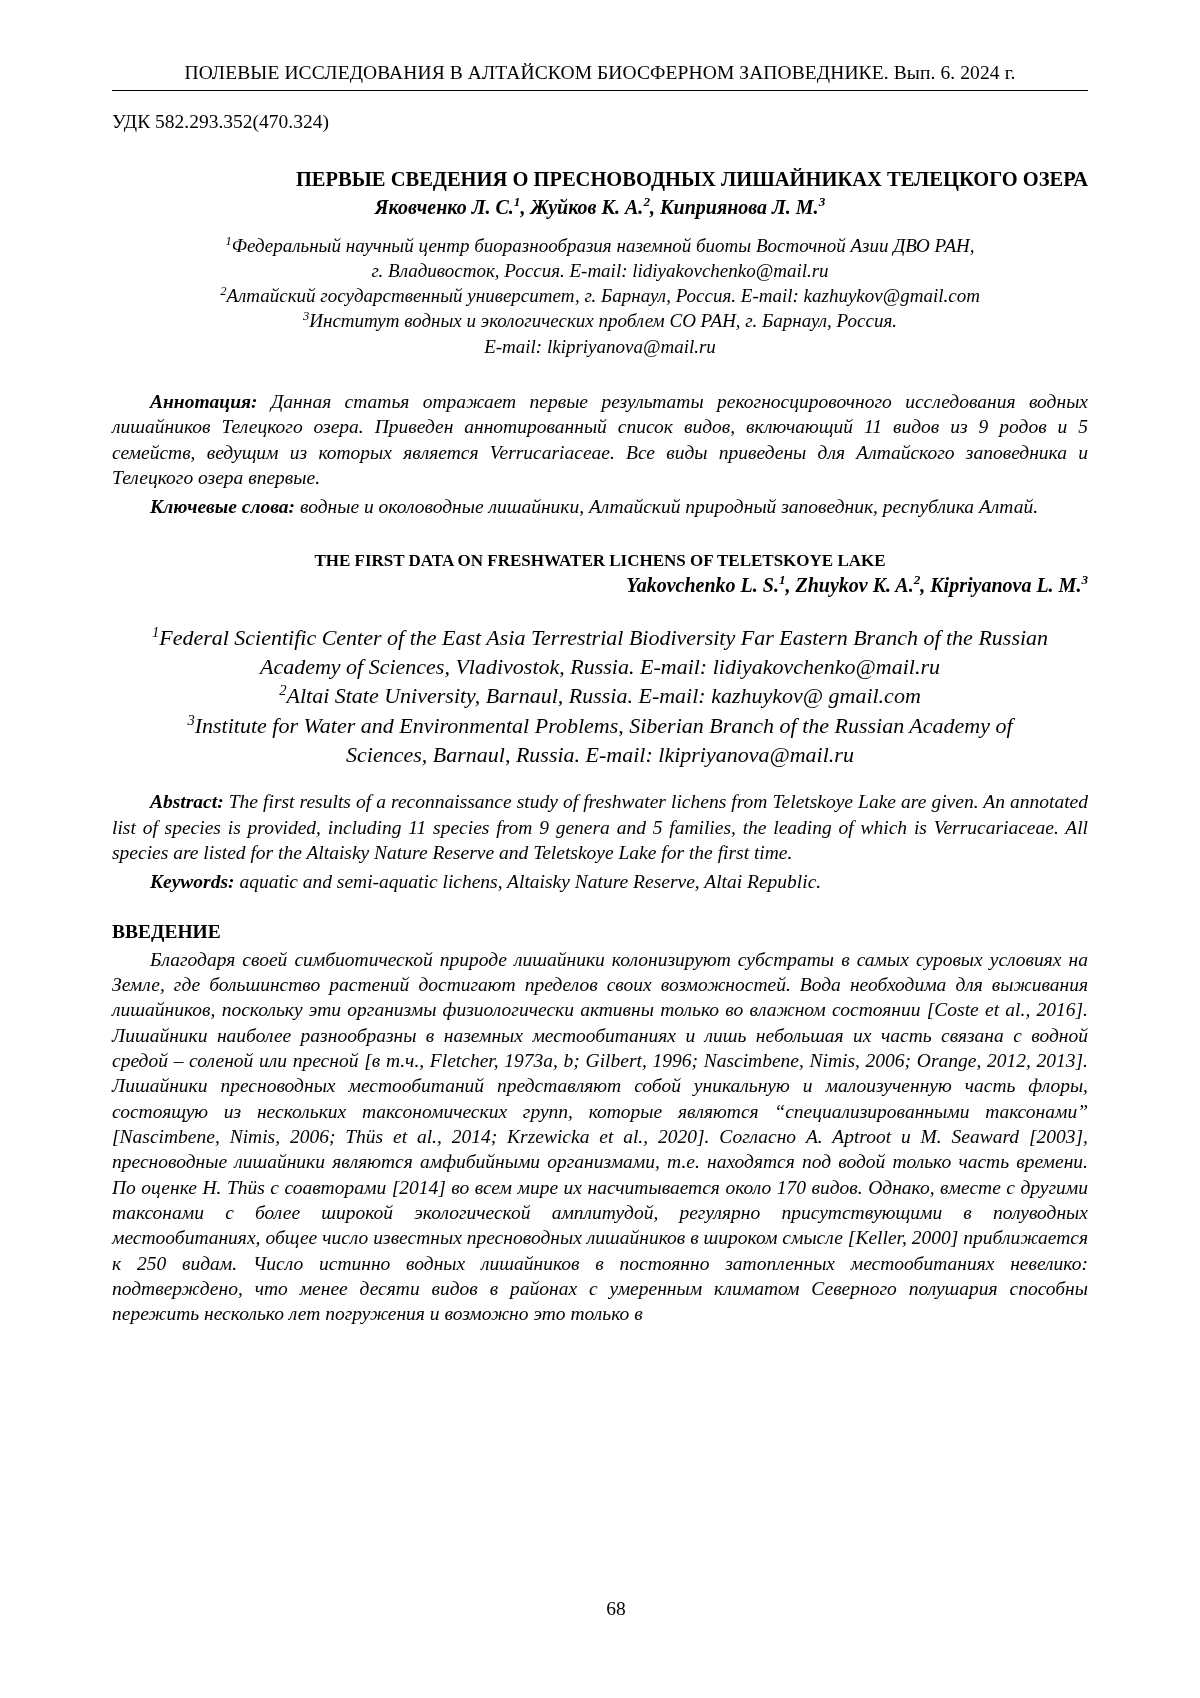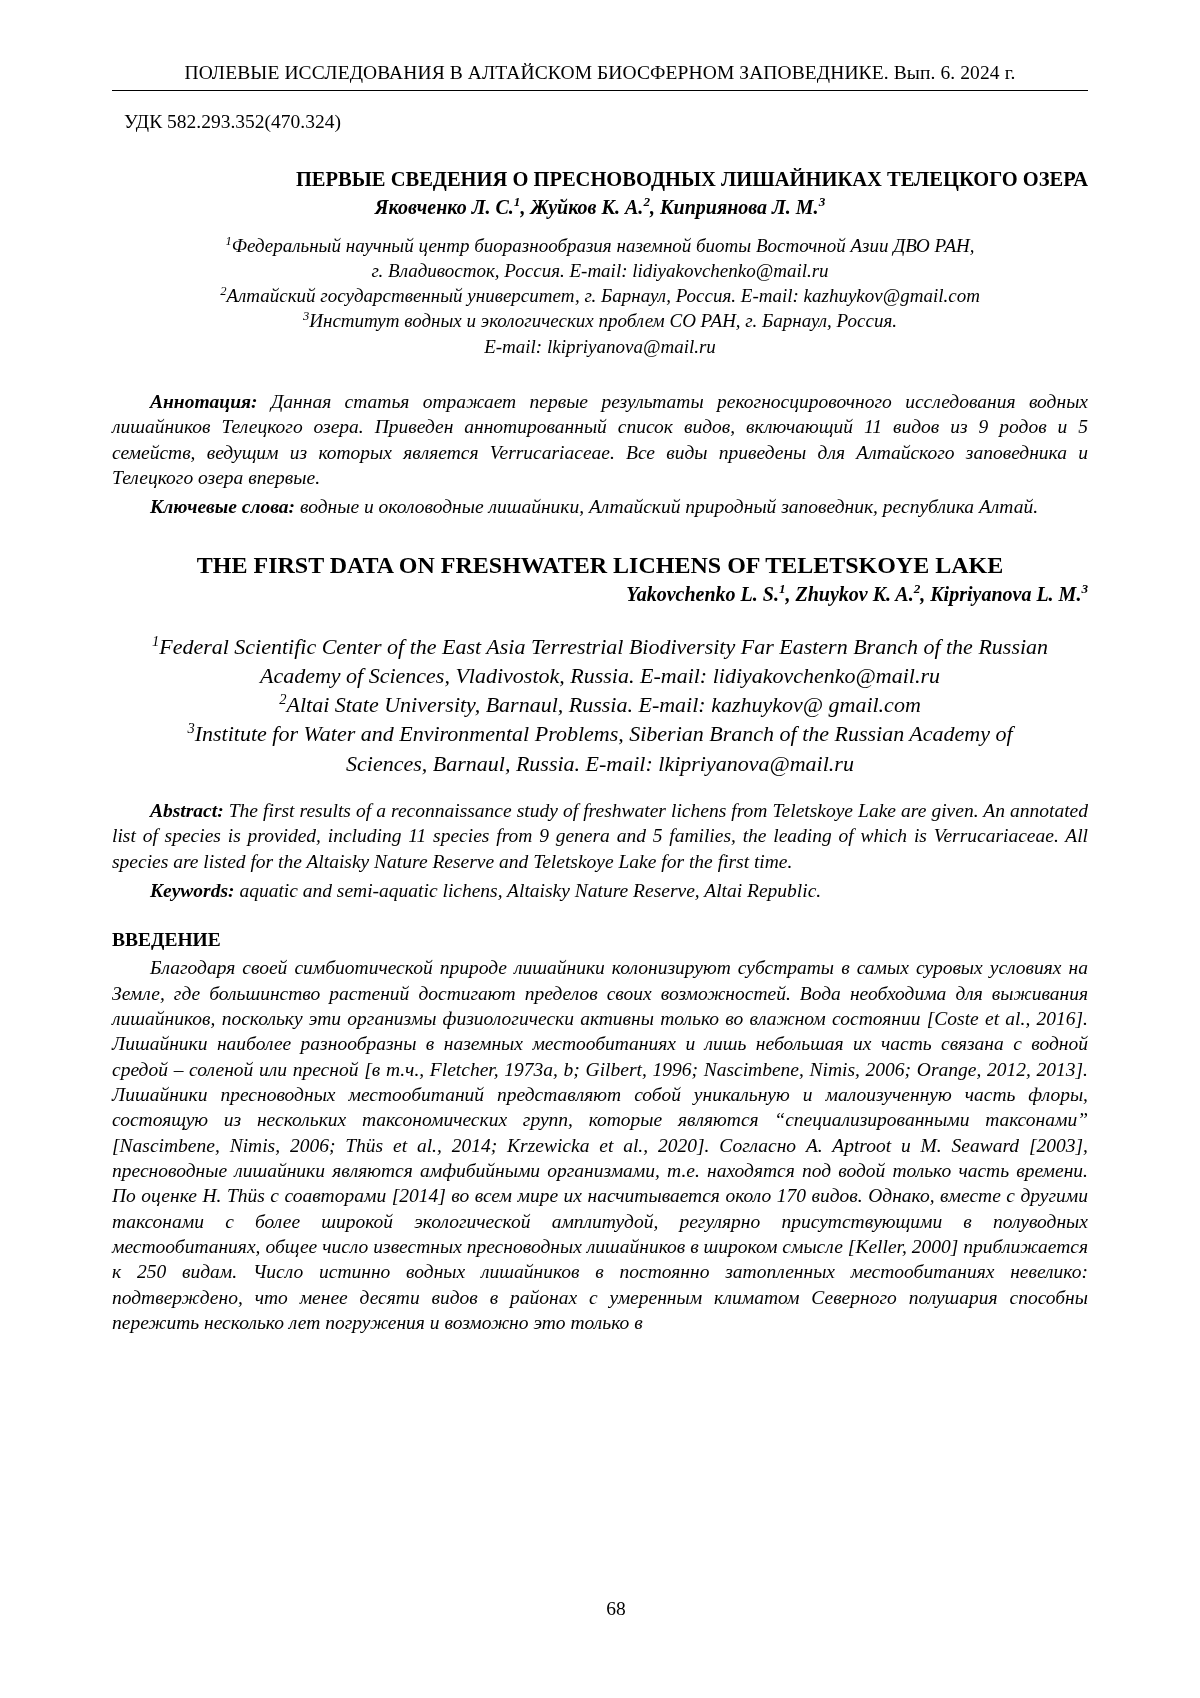--- a/index.html
+++ b/index.html
@@ -30,21 +30,21 @@
     margin: 0 0 6px 0;
     white-space: nowrap;
   }
   .rule {
     border: none;
     border-top: 1.3px solid #000;
     margin: 6px 0 20px 0;
   }
   .udk {
     font-size: 19.5px;
-    margin: 0 0 34px 12px;
+    margin: 0 0 34px 0;
   }
   .title-ru {
     text-align: right;
     font-size: 20.5px;
     font-weight: bold;
     margin: 0 0 3px 0;
     line-height: 1.25;
   }
   .authors-ru {
     text-align: center;
@@ -65,21 +65,21 @@
     font-size: 19.5px;
     line-height: 1.3;
     text-align: justify;
     text-indent: 38px;
     margin: 4px 0 2px 0;
     font-style: italic;
   }
   .bold { font-weight: bold; }
   .title-en {
     text-align: center;
-    font-size: 24px;
+    font-size: 17px;
     font-weight: bold;
     margin: 30px 0 3px 0;
     line-height: 1.25;
   }
   .authors-en {
     text-align: right;
     font-size: 20px;
     font-weight: bold;
     font-style: italic;
     margin: 0 0 26px 0;

